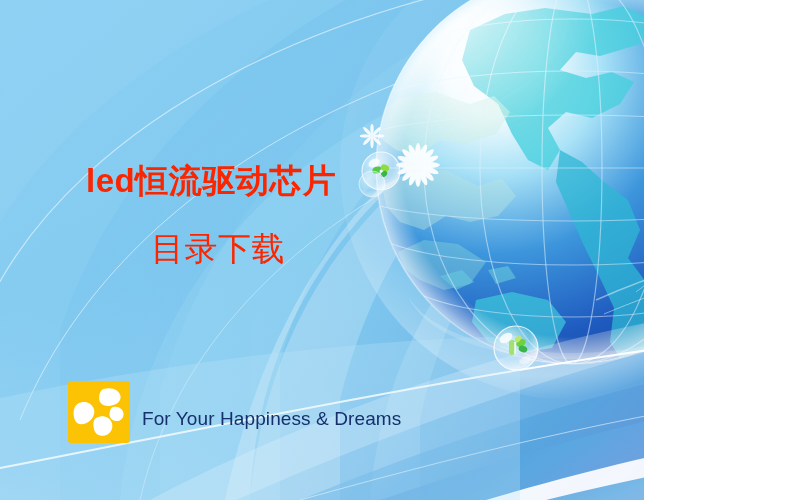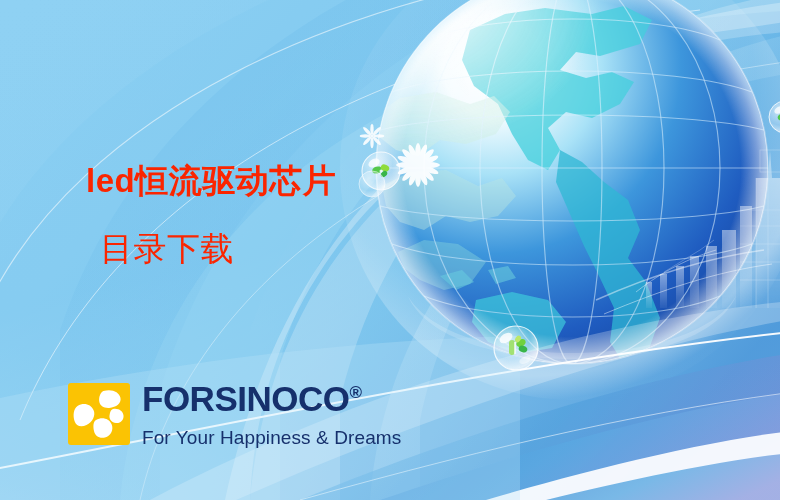--- a/index.html
+++ b/index.html
@@ -7,24 +7,25 @@
     margin: 0;
     padding: 0;
     background: #ffffff;
   }
   body {
     font-family: "Liberation Sans", sans-serif;
   }
 
   #banner {
     position: relative;
-    width: 780px;
+    width: 644px;
     height: 500px;
     overflow: hidden;
     background: #8fd0f2;
+    text-align: center;
   }
 
   
   .layer {
     position: absolute;
     inset: 0;
     pointer-events: none;
   }
   .layer svg {
     display: block;
@@ -424,21 +425,18 @@
           <path d="M28,37 C34,33.5 41,35.5 43.5,41 C46,46.5 43,53 37,54.5
                    C31.5,55.9 27,53 26,48 C25,43 25.2,38.8 28,37 Z"></path>
 
           <path d="M45,26 C50.5,25 55,28 55.5,32.5 C56,37 52.5,40.5 48,40
                    C43.8,39.6 41,36.5 41.5,32.5 C42,28.8 43,26.4 45,26 Z"></path>
         </g>
       </svg>
     </div>
 
     <div id="logo-text">
-      <div id="wordmark">
-        <span>FORSINOCO</span><span class="reg">®</span>
-      </div>
       <div id="tagline">For Your Happiness &amp; Dreams</div>
     </div>
 
   </div>
 
 </div>
 
 </body></html>

